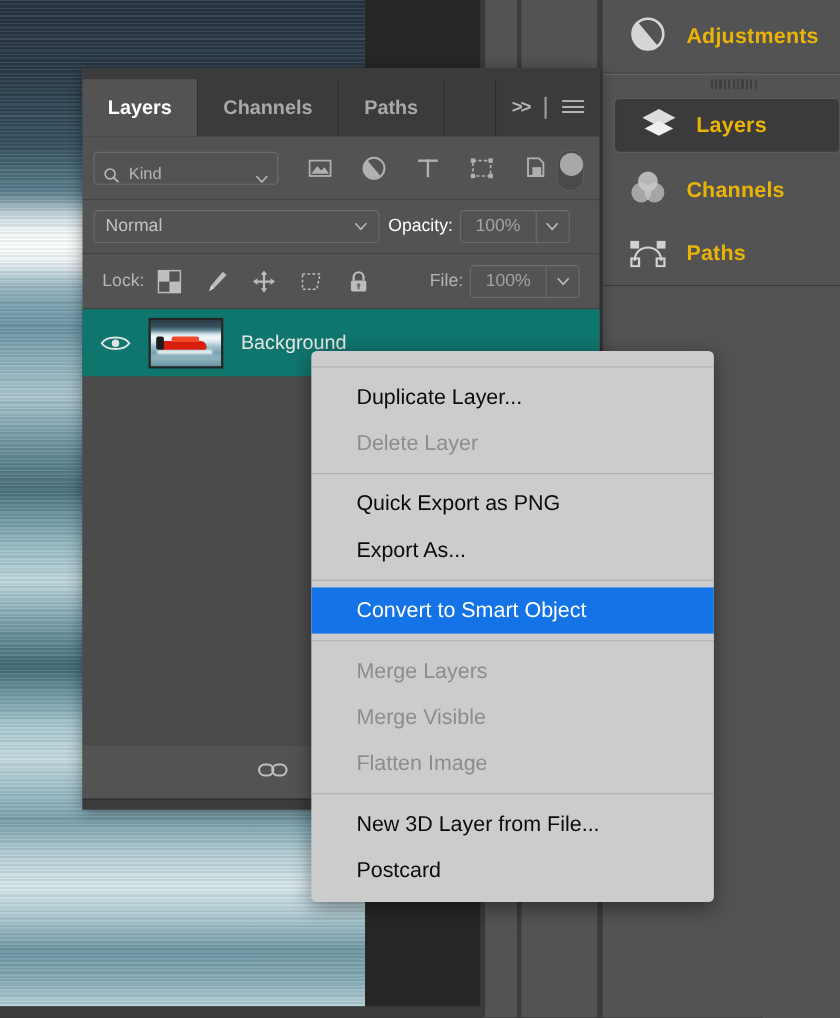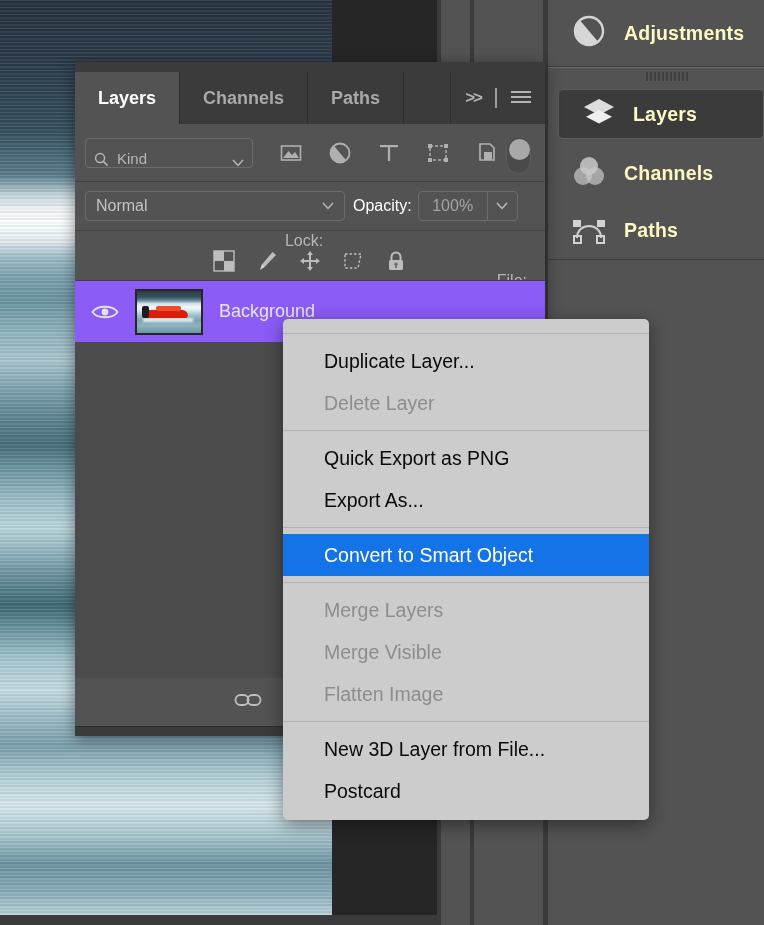--- a/index.html
+++ b/index.html
@@ -47,21 +47,21 @@
   .workspace-right { position: absolute; left: 437px; top: 0; width: 327px; height: 925px; background: #535353; }
   .ws-divider { position: absolute; background: #323232; }
 
   
   .dock { position: absolute; left: 548px; top: 0; width: 216px; height: 925px; background: #535353; }
   .dock-row {
     position: relative; display: flex; align-items: center; height: 62px;
     padding-left: 24px; gap: 18px;
   }
   .dock-row.selected { background: #3b3b3b; border-radius: 5px; margin: 0 0 0 10px; width: 206px; height: 50px; border: 1px solid #5d5d5d; }
-  .dock-label { color: #fef9c3; font-size: 19.5px; font-weight: bold; letter-spacing: .2px; }
+  .dock-label { color: #eab308; font-size: 19.5px; font-weight: bold; letter-spacing: .2px; }
   .dock-sep { position: absolute; left: 0; width: 216px; height: 1px; background: #3c3c3c; }
   .dock-sep2 { position: absolute; left: 0; width: 216px; height: 1px; background: #6b6b6b; }
   .grip { position: absolute; left: 98px; top: 72px; width: 42px; height: 9px;
     background: repeating-linear-gradient(to right, #3f3f3f 0 2px, transparent 2px 4px); }
 
   
   .layers-panel {
     position: absolute; left: 75px; top: 62px; width: 470px; height: 674px;
     background: #535353;
     box-shadow: 0 3px 14px rgba(0,0,0,0.45);
@@ -91,28 +91,28 @@
   .blendbar { position: absolute; left: 0; top: 120px; width: 470px; height: 48px; display: flex; align-items: center; padding: 0 10px; }
   .blend-select { width: 260px; height: 30px; border: 1px solid #6d6d6d; border-radius: 4px; display: flex; align-items: center; padding: 0 10px; color: #c3c3c3; font-size: 16px; }
   .blend-select .lbl { flex: 1; }
   .opacity-label { color: #ffffff; font-size: 16px; margin-left: 8px; }
   .num-field { height: 30px; display: flex; border: 1px solid #6d6d6d; border-radius: 4px; margin-left: 6px; overflow: hidden; }
   .num-field .val { width: 68px; display: flex; align-items: center; justify-content: center; color: #a3a3a3; font-size: 16px; }
   .num-field .step { width: 30px; display: flex; align-items: center; justify-content: center; border-left: 1px solid #6d6d6d; color: #bdbdbd; }
 
   .hrule { position: absolute; left: 0; width: 470px; height: 1px; background: #434343; }
 
-  .lockbar { position: absolute; left: 0; top: 170px; width: 470px; height: 48px; display: flex; align-items: center; padding: 0 18px; flex-direction: column; }
+  .lockbar { position: absolute; left: 0; top: 170px; width: 470px; height: 48px; display: flex; align-items: center; padding: 0 18px; }
   .lock-label { color: #b6b6b6; font-size: 16px; margin-right: 12px; }
   .lock-icons { display: flex; align-items: center; gap: 21px; }
   .lk { width: 22px; height: 22px; color: #bdbdbd; }
   .fill-label { color: #b6b6b6; font-size: 16px; margin-left: auto; }
 
   .layer-list { position: absolute; left: 0; top: 219px; width: 470px; height: 397px; background: #4b4b4b; }
-  .layer-row { position: relative; height: 61px; background: #8b5cf6; display: flex; align-items: center; }
+  .layer-row { position: relative; height: 61px; background: #0f766e; display: flex; align-items: center; }
   .eye-cell { width: 60px; display: flex; align-items: center; justify-content: center; }
   .thumb {
     width: 68px; height: 46px; border: 2px solid #262626; flex: none;
     background:
       linear-gradient(to bottom,
         #2d3b45 0%, #38505d 14%, #5c8393 22%,
         #cfe0e6 30%, #f3f8fa 38%, #dceaee 46%,
         #9dbfca 58%, #7aa3b1 70%, #8fb3bf 82%, #6c95a3 100%);
       position: relative; overflow: hidden;
   }

